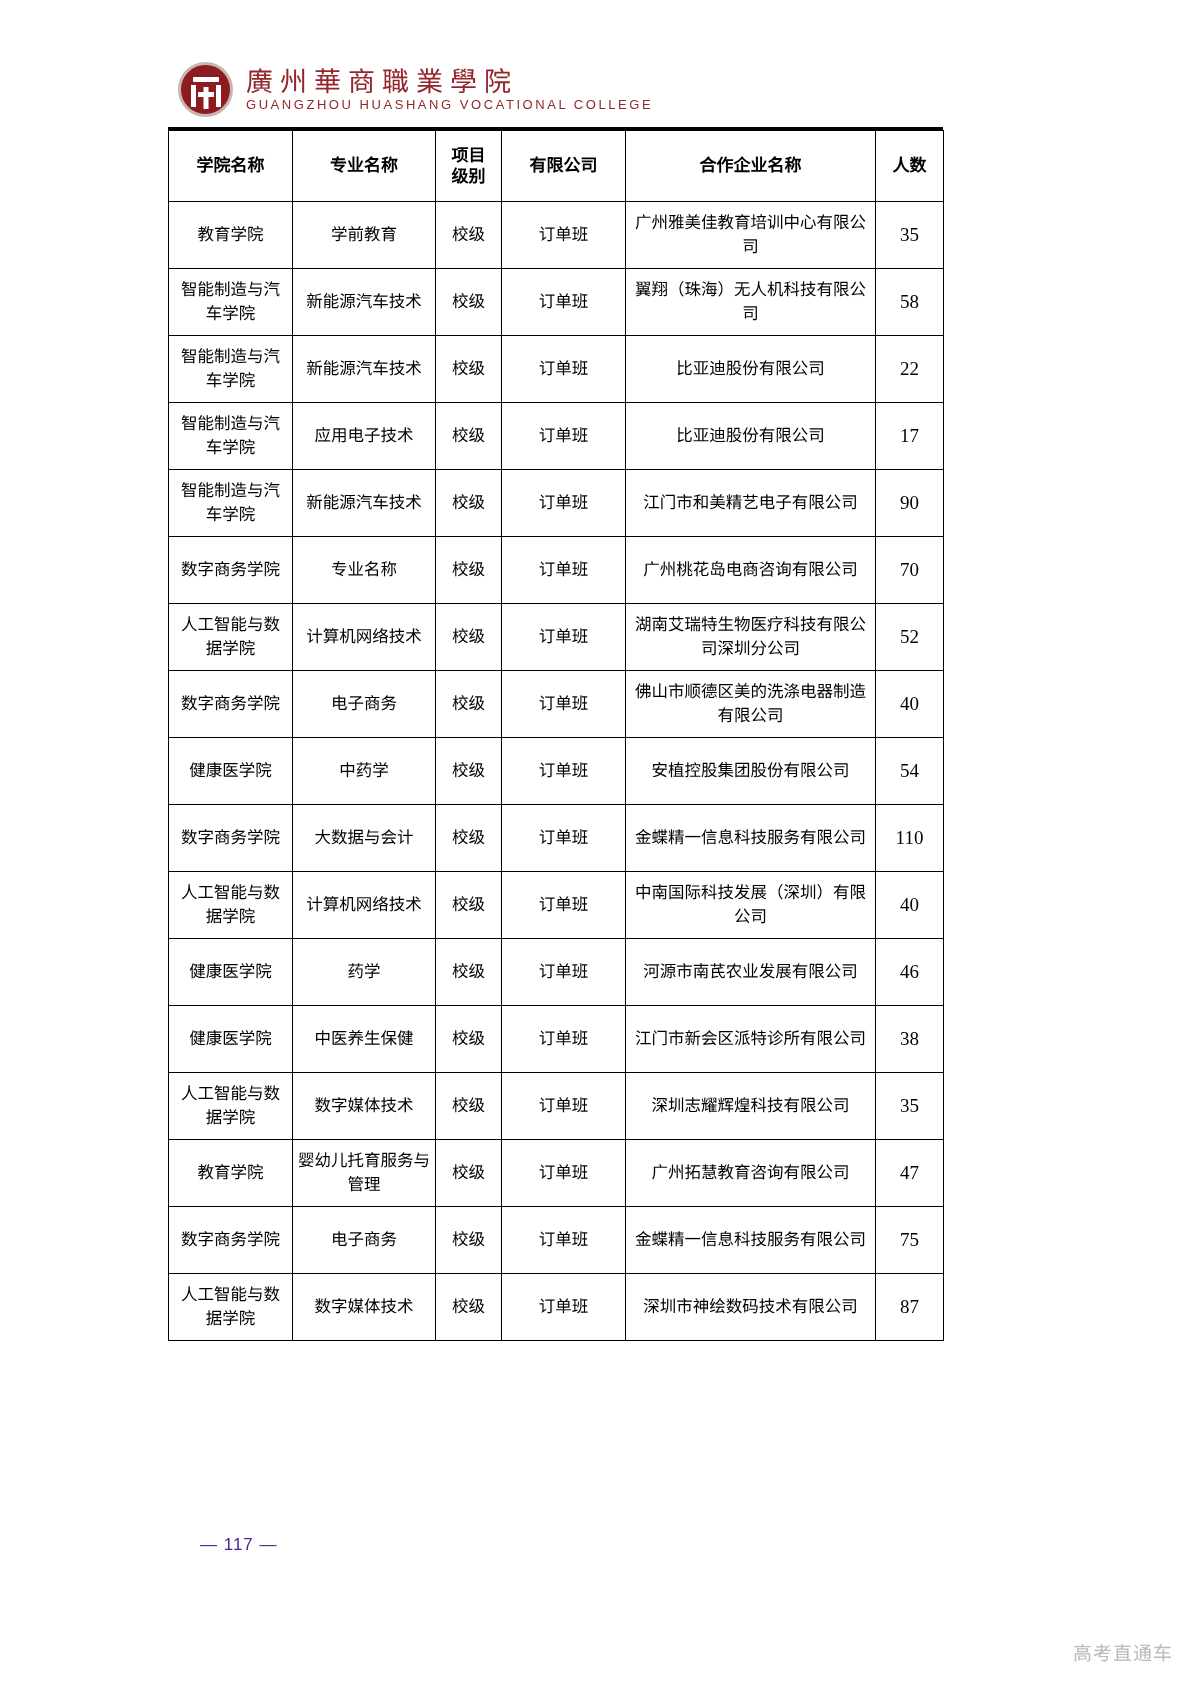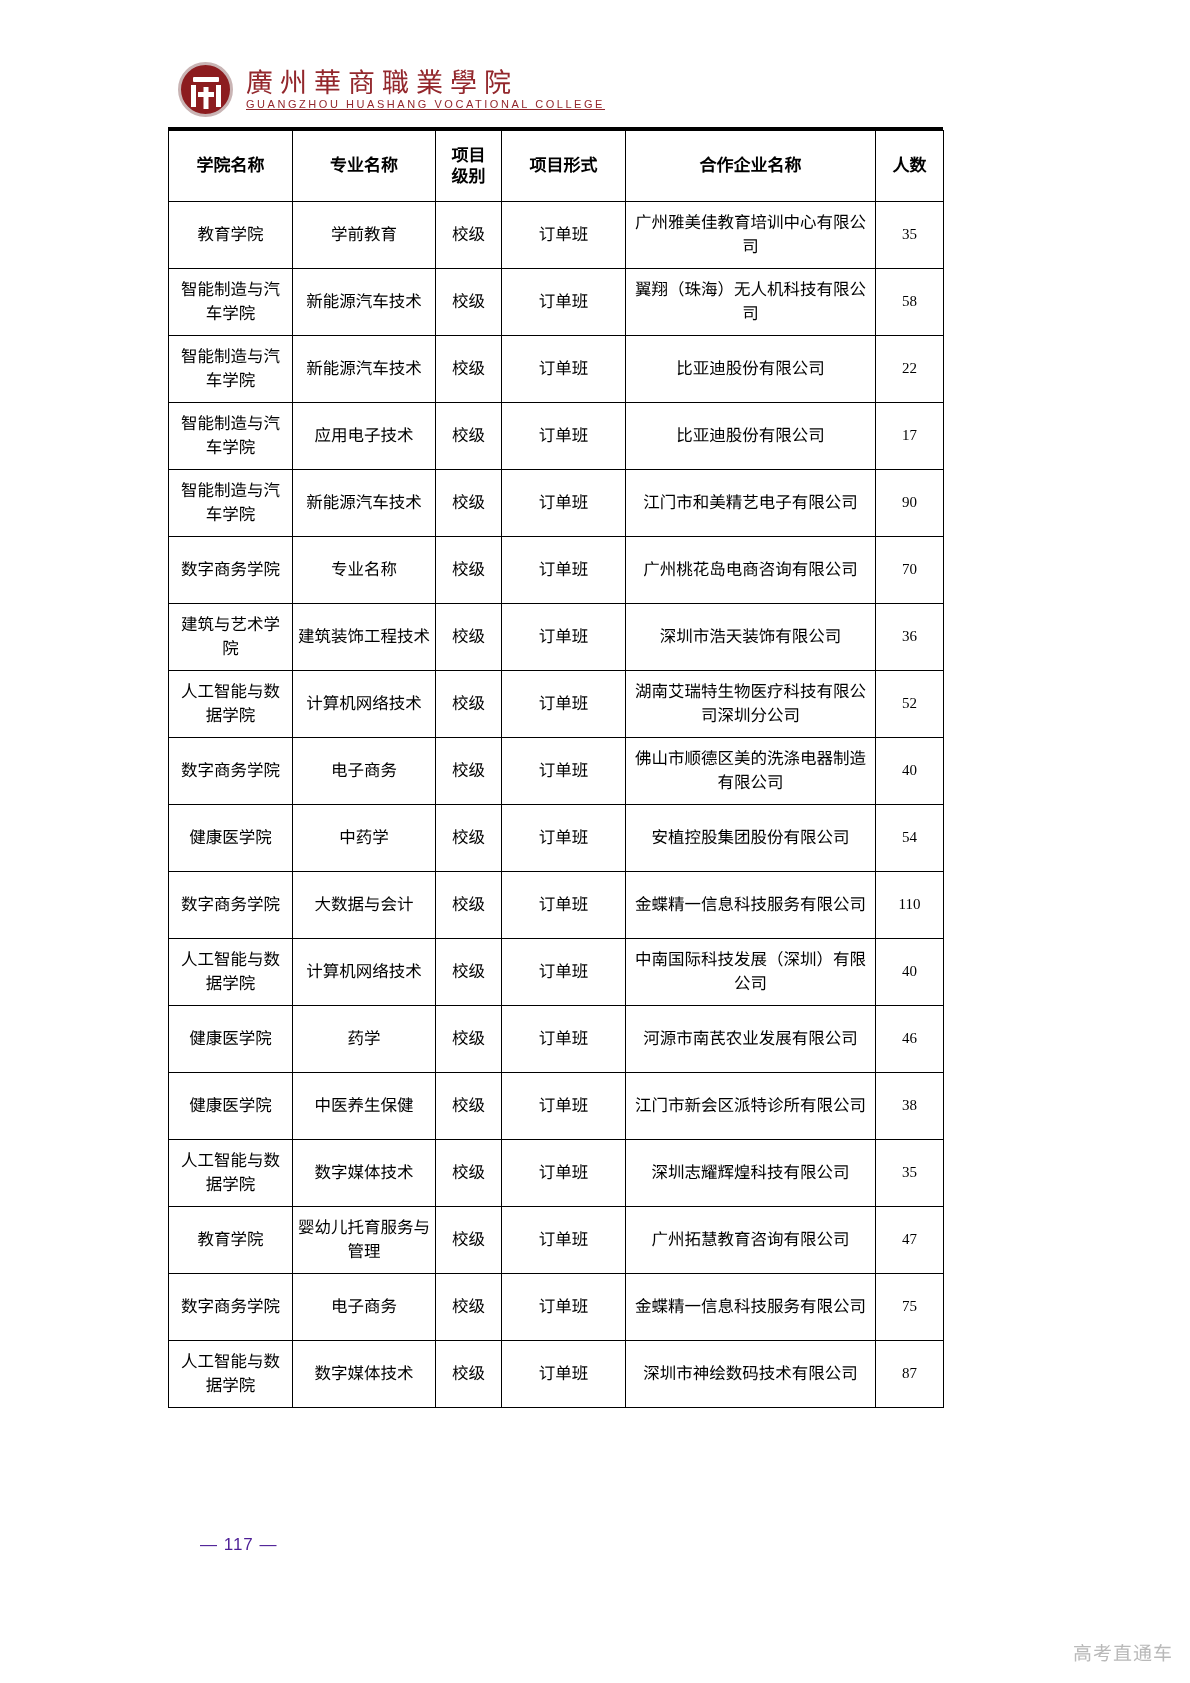--- a/index.html
+++ b/index.html
@@ -96,26 +96,25 @@
     font-family: "DejaVu Serif", "Liberation Serif", serif;
     font-size: 27px;
     letter-spacing: 7px;
     color: #93272c;
     line-height: 1.05;
     white-space: nowrap;
     font-weight: 400;
   }
   .logo-en {
     font-family: "Liberation Sans", sans-serif;
-    font-size: 11px;
+    font-size: 13px;
     letter-spacing: 2.55px;
     color: #93272c;
     white-space: nowrap;
     line-height: 1;
-    text-decoration: underline;
   }
 
   
   .table-wrap {
     position: absolute;
     left: 168px;
     top: 127px;
     width: 775px;
   }
   .top-rule {
@@ -151,21 +150,21 @@
   }
   col.c-college  { width: 124px; }
   col.c-major    { width: 143px; }
   col.c-level    { width: 66px; }
   col.c-form     { width: 124px; }
   col.c-company  { width: 250px; }
   col.c-count    { width: 68px; }
 
   .hdr-two-line { line-height: 1.25; }
 
-  .count-cell { font-family: "Liberation Serif", serif; font-size: 15px; }
+  .count-cell { font-family: "Liberation Serif", serif; font-size: 19px; }
 
   
   .page-number {
     position: absolute;
     left: 200px;
     top: 1535px;
     font-family: "Liberation Sans", sans-serif;
     font-size: 17px;
     letter-spacing: 1px;
     color: #4c1d95;
@@ -209,21 +208,21 @@
           <col class="c-count">
       </colgroup>
       <thead>
         <tr>
           <th>学院名称</th>
           <th>专业名称</th>
           <th>
             <div class="hdr-two-line">项目</div>
             <div class="hdr-two-line">级别</div>
           </th>
-          <th>项目形式</th>
+          <th>有限公司</th>
           <th>合作企业名称</th>
           <th>人数</th>
         </tr>
       </thead>
       <tbody id="table-body">
           <tr>
             <td>教育学院</td>
             <td>学前教育</td>
             <td>校级</td>
             <td>订单班</td>
@@ -264,28 +263,20 @@
           </tr>
           <tr>
             <td>数字商务学院</td>
             <td>专业名称</td>
             <td>校级</td>
             <td>订单班</td>
             <td>广州桃花岛电商咨询有限公司</td>
             <td class="count-cell">70</td>
           </tr>
           <tr>
-            <td>建筑与艺术学院</td>
-            <td>建筑装饰工程技术</td>
-            <td>校级</td>
-            <td>订单班</td>
-            <td>深圳市浩天装饰有限公司</td>
-            <td class="count-cell">36</td>
-          </tr>
-          <tr>
             <td>人工智能与数据学院</td>
             <td>计算机网络技术</td>
             <td>校级</td>
             <td>订单班</td>
             <td>湖南艾瑞特生物医疗科技有限公司深圳分公司</td>
             <td class="count-cell">52</td>
           </tr>
           <tr>
             <td>数字商务学院</td>
             <td>电子商务</td>

